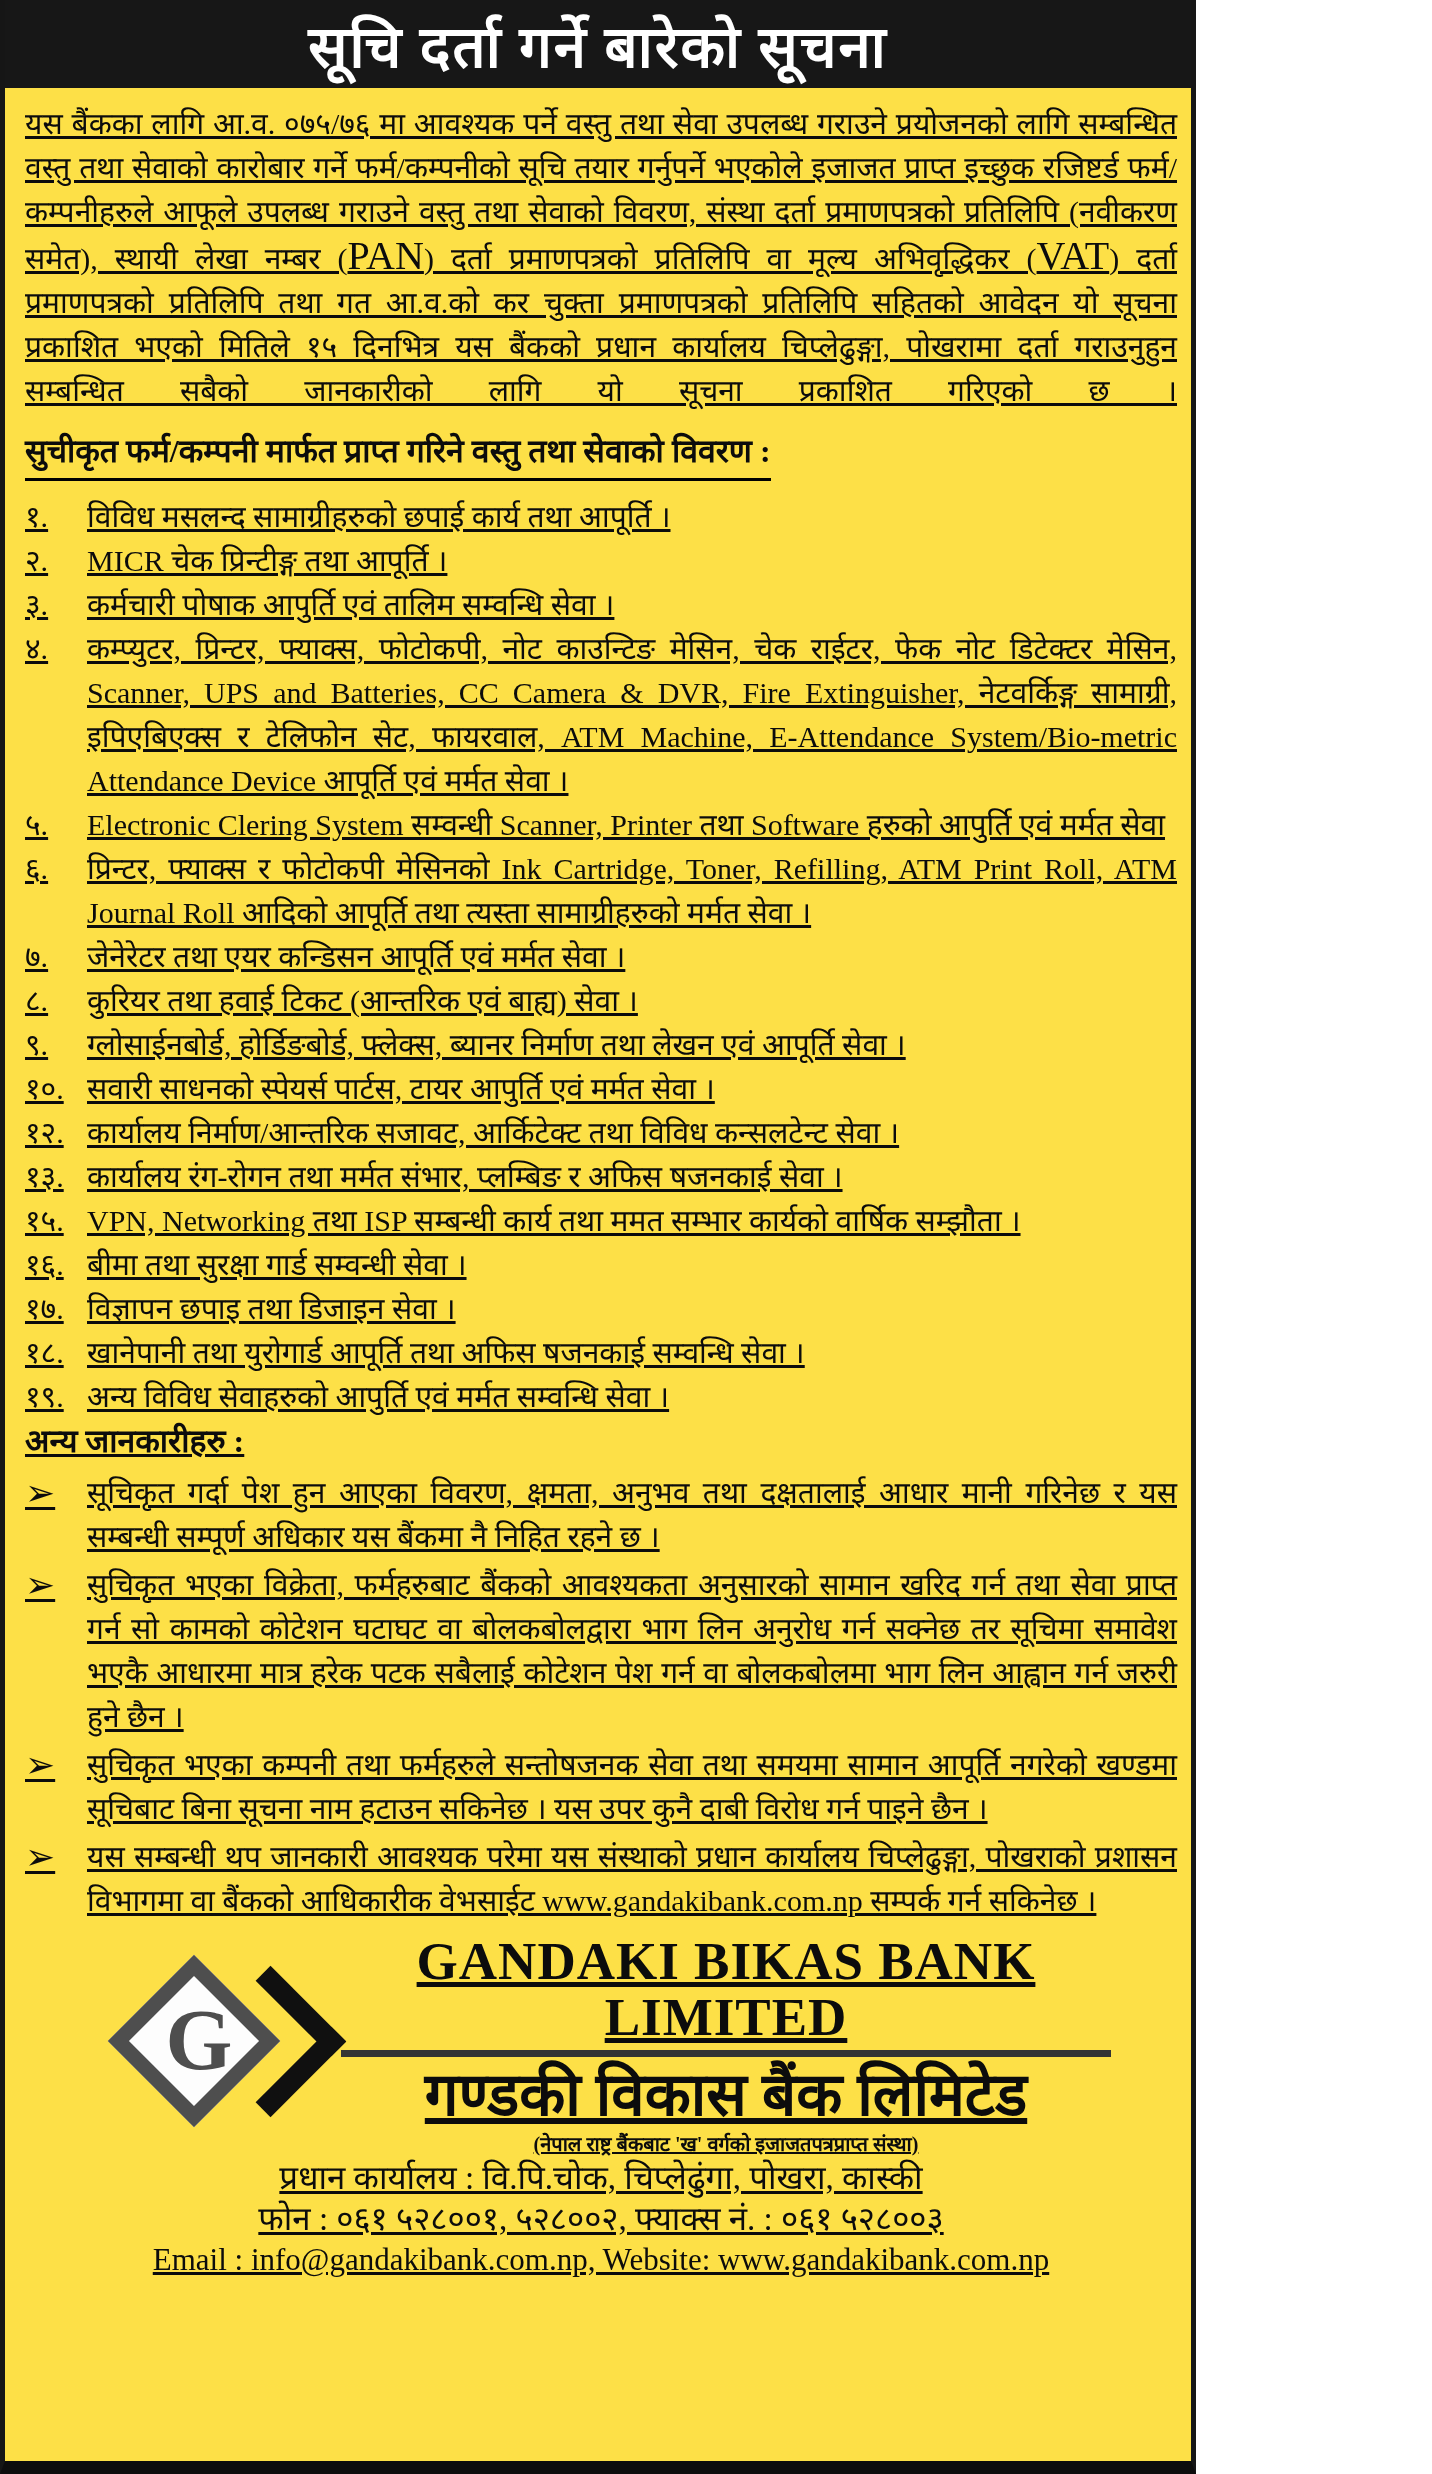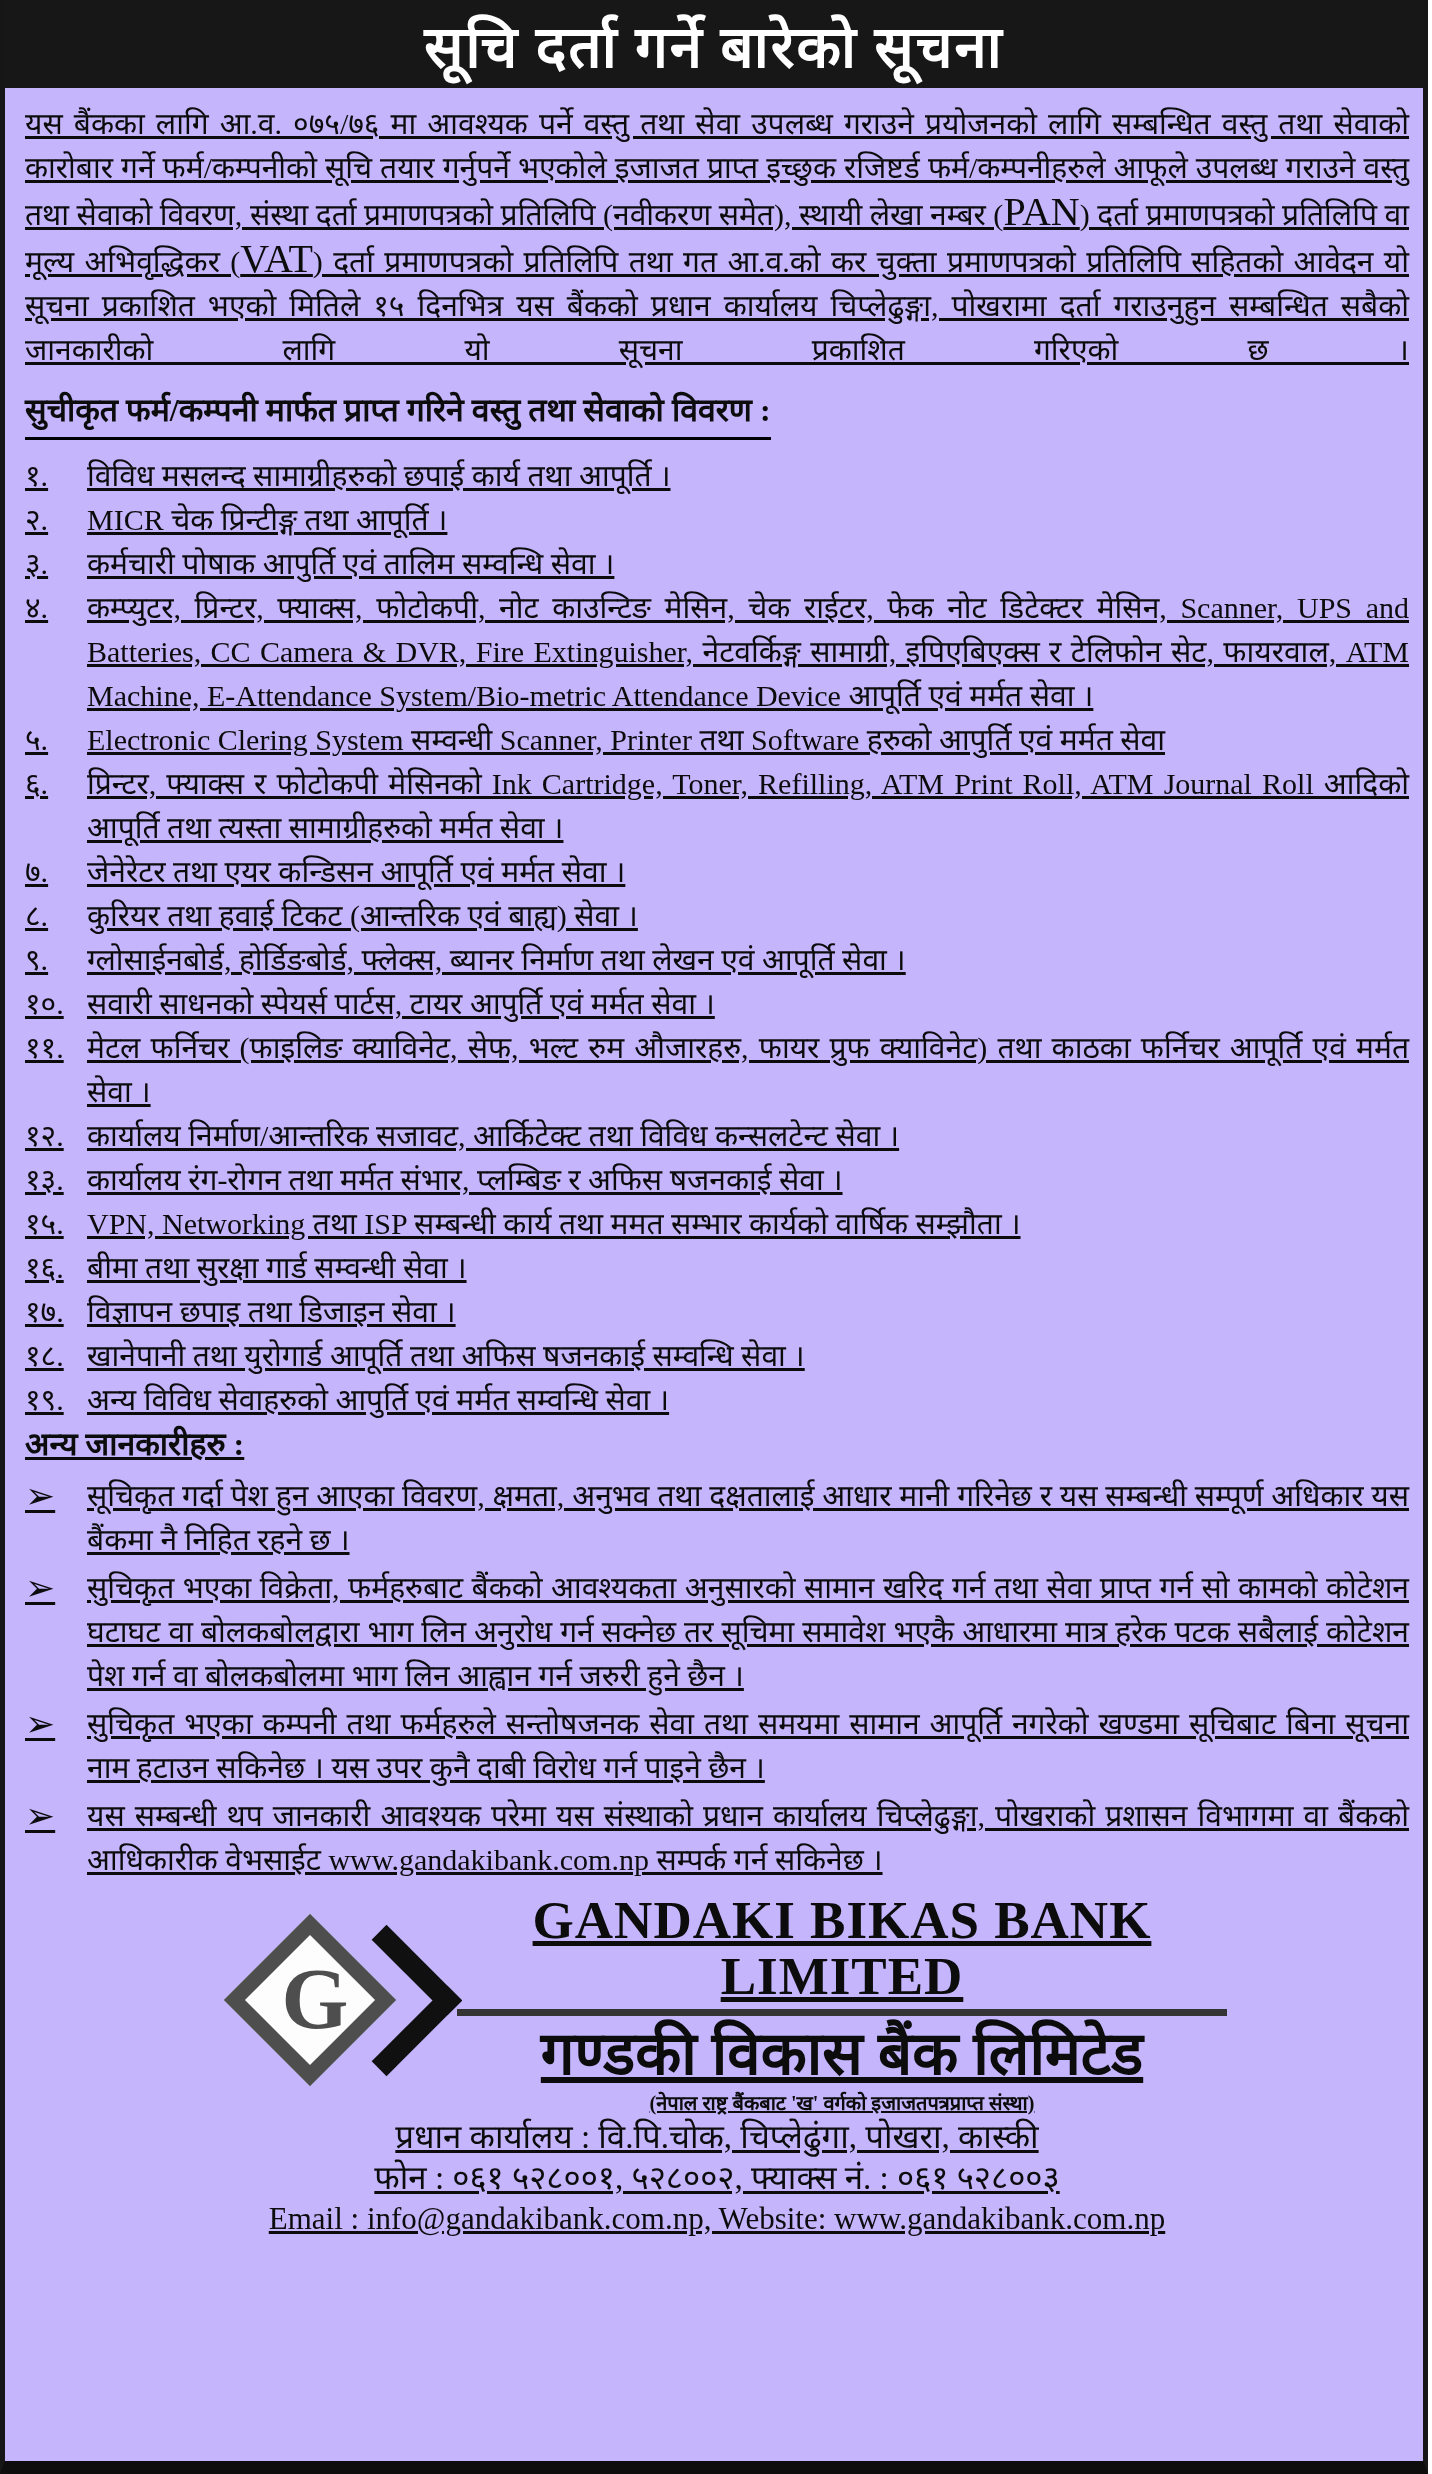--- a/index.html
+++ b/index.html
@@ -1,20 +1,20 @@
 <!DOCTYPE html>
 <html><head>
 <meta charset="utf-8">
 <style>
   html,body{margin:0;padding:0;background:#ffffff;}
   .page{
     position:relative;
-    width:1428px;height:2474px;
+    width:1196px;height:2474px;
     box-sizing:border-box;
-    background:#c4b5fd;
+    background:#fde047;
     border-left:5px solid #161616;
     border-right:5px solid #161616;
     border-bottom:13px solid #0d0d0d;
     overflow:hidden;
     font-family:"Liberation Serif","DejaVu Serif",serif;
     color:#0c0c0c;
   }
   .title-band{
     background:#171717;height:88px;
     display:flex;align-items:center;justify-content:center;
@@ -105,24 +105,20 @@
         </div>
         <div class="row">
           <span class="marker">९.</span>
           <span class="rtext">ग्लोसाईनबोर्ड, होर्डिङबोर्ड, फ्लेक्स, ब्यानर निर्माण तथा लेखन एवं आपूर्ति सेवा ।</span>
         </div>
         <div class="row">
           <span class="marker">१०.</span>
           <span class="rtext">सवारी साधनको स्पेयर्स पार्टस, टायर आपुर्ति एवं मर्मत सेवा ।</span>
         </div>
         <div class="row">
-          <span class="marker">११.</span>
-          <span class="rtext">मेटल फर्निचर (फाइलिङ क्याविनेट, सेफ, भल्ट रुम औजारहरु, फायर प्रुफ क्याविनेट) तथा काठका फर्निचर आपूर्ति एवं मर्मत सेवा ।</span>
-        </div>
-        <div class="row">
           <span class="marker">१२.</span>
           <span class="rtext">कार्यालय निर्माण/आन्तरिक सजावट, आर्किटेक्ट तथा विविध कन्सलटेन्ट सेवा ।</span>
         </div>
         <div class="row">
           <span class="marker">१३.</span>
           <span class="rtext">कार्यालय रंग-रोगन तथा मर्मत संभार, प्लम्बिङ र अफिस षजनकाई सेवा ।</span>
         </div>
         <div class="row">
           <span class="marker">१५.</span>
           <span class="rtext">VPN, Networking तथा ISP सम्बन्धी कार्य तथा ममत सम्भार कार्यको वार्षिक सम्झौता ।</span>

